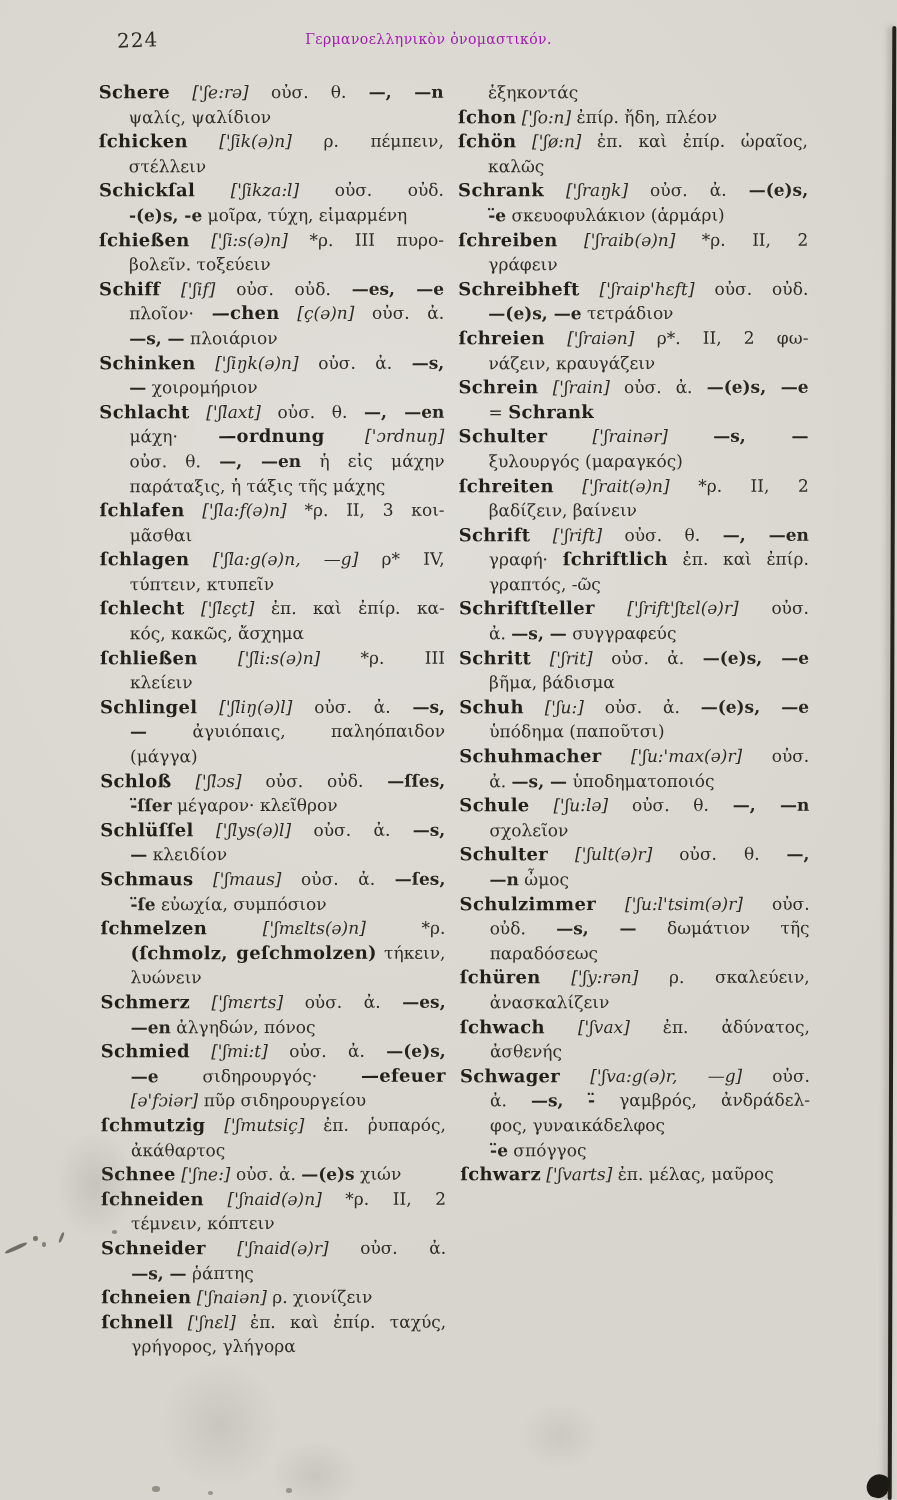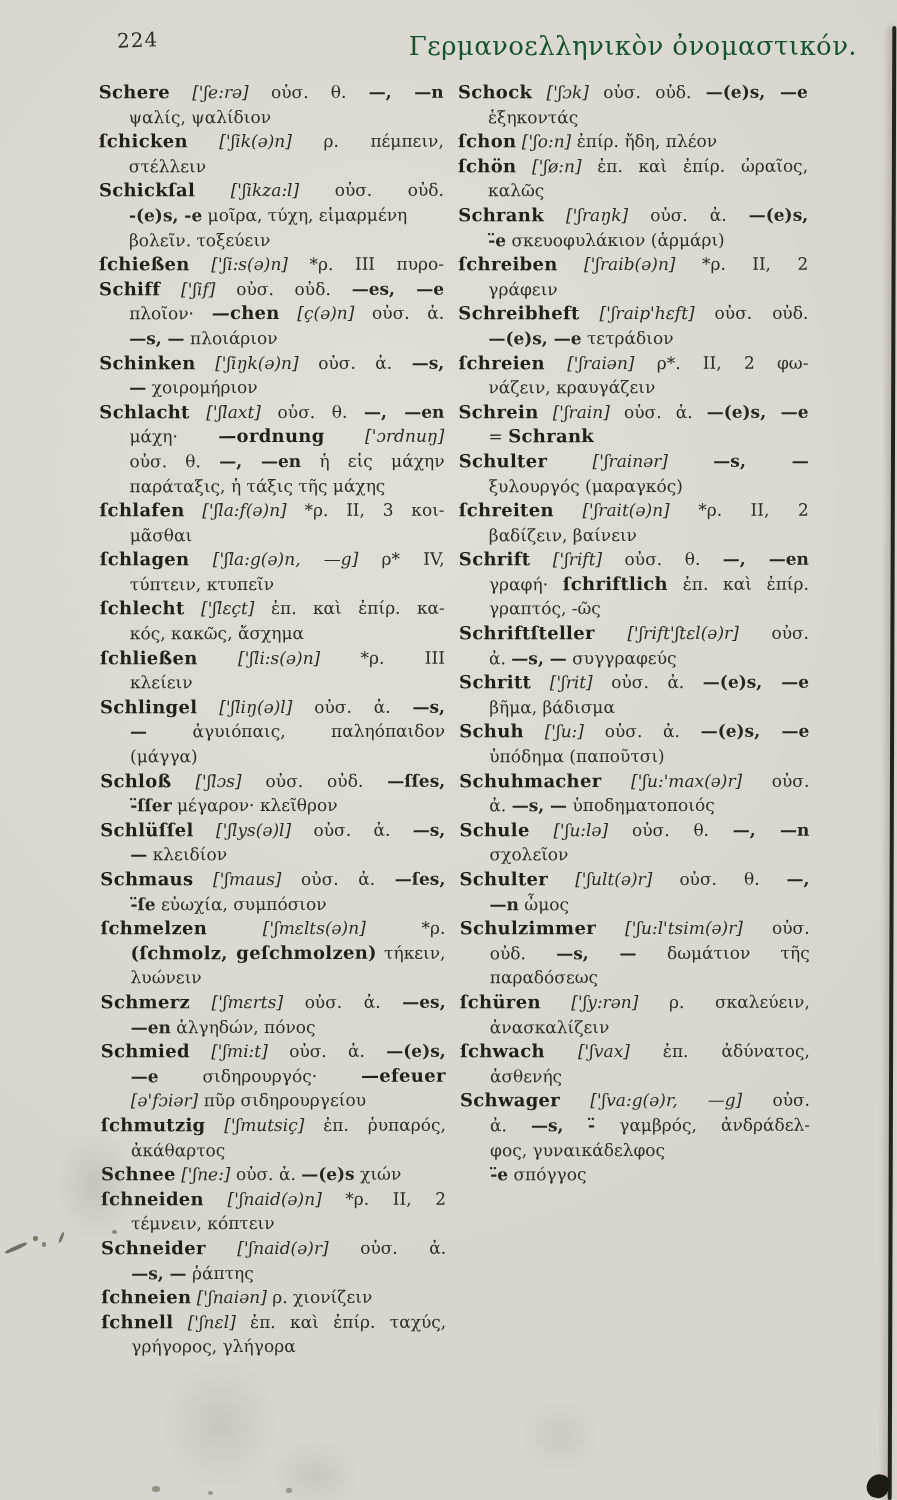--- a/index.html
+++ b/index.html
@@ -14,22 +14,22 @@
       radial-gradient(ellipse 120% 90% at 42% 32%, rgba(255,255,255,0.22) 0%, rgba(255,255,255,0.05) 45%, rgba(0,0,0,0.0) 60%),
       radial-gradient(ellipse 140% 120% at 50% 50%, rgba(0,0,0,0) 60%, rgba(60,55,45,0.10) 100%),
       #d8d5ce;
   }
   .pagenum{
     position:absolute;left:117px;top:28px;
     font-size:20px;color:#2c2a24;letter-spacing:1px;
     transform:rotate(-2deg);
   }
   .ptitle{
-    position:absolute;left:0;right:40px;top:31px;text-align:right;
-    font-size:26px;color:#14532d;letter-spacing:0.4px;
+    position:absolute;left:0;right:40px;top:31px;text-align:center;
+    font-size:14px;color:#a21caf;letter-spacing:0.4px;
   }
   .col{
     position:absolute;top:80px;
     font-size:17px;line-height:24.6px;color:#2e2c26;
     transform:rotate(-0.12deg);
   }
   #col-left{left:100px;width:345px;}
   #col-right{left:459px;width:350px;}
   .entry{margin:0;padding:0;}
   .line{white-space:nowrap;}
@@ -69,22 +69,22 @@
     </div>
     <div class="entry">
       <div class="line j"><span class="hw">ſchicken</span><span> </span><span class="ipa">['ʃik(ə)n]</span><span> ρ. πέμπειν,</span></div>
       <div class="line cont"><span>στέλλειν</span></div>
     </div>
     <div class="entry">
       <div class="line j"><span class="hw">Schickſal</span><span> </span><span class="ipa">['ʃikza:l]</span><span> οὐσ. οὐδ.</span></div>
       <div class="line cont"><span class="de">-(e)s, -e</span><span> μοῖρα, τύχη, εἱμαρμένη</span></div>
     </div>
     <div class="entry">
+      <div class="line j"><span class="hw">ſchießen</span><span> </span><span class="ipa">['ʃi:s(ə)n]</span><span> *ρ. III πυρο-</span></div>
       <div class="line cont"><span>βολεῖν. τοξεύειν</span></div>
-      <div class="line j"><span class="hw">ſchießen</span><span> </span><span class="ipa">['ʃi:s(ə)n]</span><span> *ρ. III πυρο-</span></div>
     </div>
     <div class="entry">
       <div class="line j"><span class="hw">Schiff</span><span> </span><span class="ipa">['ʃif]</span><span> οὐσ. οὐδ. </span><span class="de">—es, —e</span></div>
       <div class="line cont j"><span>πλοῖον· </span><span class="hw">—chen</span><span> </span><span class="ipa">[ç(ə)n]</span><span> οὐσ. ἀ.</span></div>
       <div class="line cont"><span class="de">—s, —</span><span> πλοιάριον</span></div>
     </div>
     <div class="entry">
       <div class="line j"><span class="hw">Schinken</span><span> </span><span class="ipa">['ʃiŋk(ə)n]</span><span> οὐσ. ἀ. </span><span class="de">—s,</span></div>
       <div class="line cont"><span class="de">—</span><span> χοιρομήριον</span></div>
     </div>
@@ -159,21 +159,20 @@
     <div class="entry">
       <div class="line"><span class="hw">ſchneien</span><span> </span><span class="ipa">['ʃnaiən]</span><span> ρ. χιονίζειν</span></div>
     </div>
     <div class="entry">
       <div class="line j"><span class="hw">ſchnell</span><span> </span><span class="ipa">['ʃnɛl]</span><span> ἐπ. καὶ ἐπίρ. ταχύς,</span></div>
       <div class="line cont"><span>γρήγορος, γλήγορα</span></div>
     </div>
   </div>
 <div class="col" id="col-right">
     <div class="entry">
-      <div class="line j"><span class="hw">Schock</span><span> </span><span class="ipa">['ʃɔk]</span><span> οὐσ. οὐδ. </span><span class="de">—(e)s, —e</span></div>
       <div class="line cont"><span>ἑξηκοντάς</span></div>
     </div>
     <div class="entry">
       <div class="line"><span class="hw">ſchon</span><span> </span><span class="ipa">['ʃo:n]</span><span> ἐπίρ. ἤδη, πλέον</span></div>
     </div>
     <div class="entry">
       <div class="line j"><span class="hw">ſchön</span><span> </span><span class="ipa">['ʃø:n]</span><span> ἐπ. καὶ ἐπίρ. ὡραῖος,</span></div>
       <div class="line cont"><span>καλῶς</span></div>
     </div>
     <div class="entry">
@@ -246,20 +245,23 @@
       <div class="line j"><span class="hw">ſchwach</span><span> </span><span class="ipa">['ʃvax]</span><span> ἐπ. ἀδύνατος,</span></div>
       <div class="line cont"><span>ἀσθενής</span></div>
     </div>
     <div class="entry">
       <div class="line j"><span class="hw">Schwager</span><span> </span><span class="ipa">['ʃva:g(ə)r, —g]</span><span> οὐσ.</span></div>
       <div class="line cont j"><span>ἀ. </span><span class="de">—s, -̈</span><span> γαμβρός, ἀνδράδελ-</span></div>
       <div class="line cont"><span>φος, γυναικάδελφος</span></div>
     </div>
     <div class="entry">
       <div class="line cont"><span class="de">-̈e</span><span> σπόγγος</span></div>
+    </div>
+    <div class="entry">
+      <div class="line"><span class="hw">ſchwarz</span><span> </span><span class="ipa">['ʃvarts]</span><span> ἐπ. μέλας, μαῦρος</span></div>
     </div>
   </div>
 
 <div class="spine"></div>
 <div class="corner-blob"></div>
 <div class="mark" style="left:4px;top:1246px;width:24px;height:4px;transform:rotate(-24deg);opacity:.75;"></div>
 <div class="mark" style="left:33px;top:1236px;width:5px;height:5px;opacity:.7;"></div>
 <div class="mark" style="left:42px;top:1242px;width:4px;height:5px;opacity:.6;"></div>
 <div class="mark" style="left:60px;top:1232px;width:3px;height:11px;transform:rotate(22deg);opacity:.7;"></div>
 <div class="mark" style="left:112px;top:1230px;width:5px;height:4px;opacity:.55;"></div>

